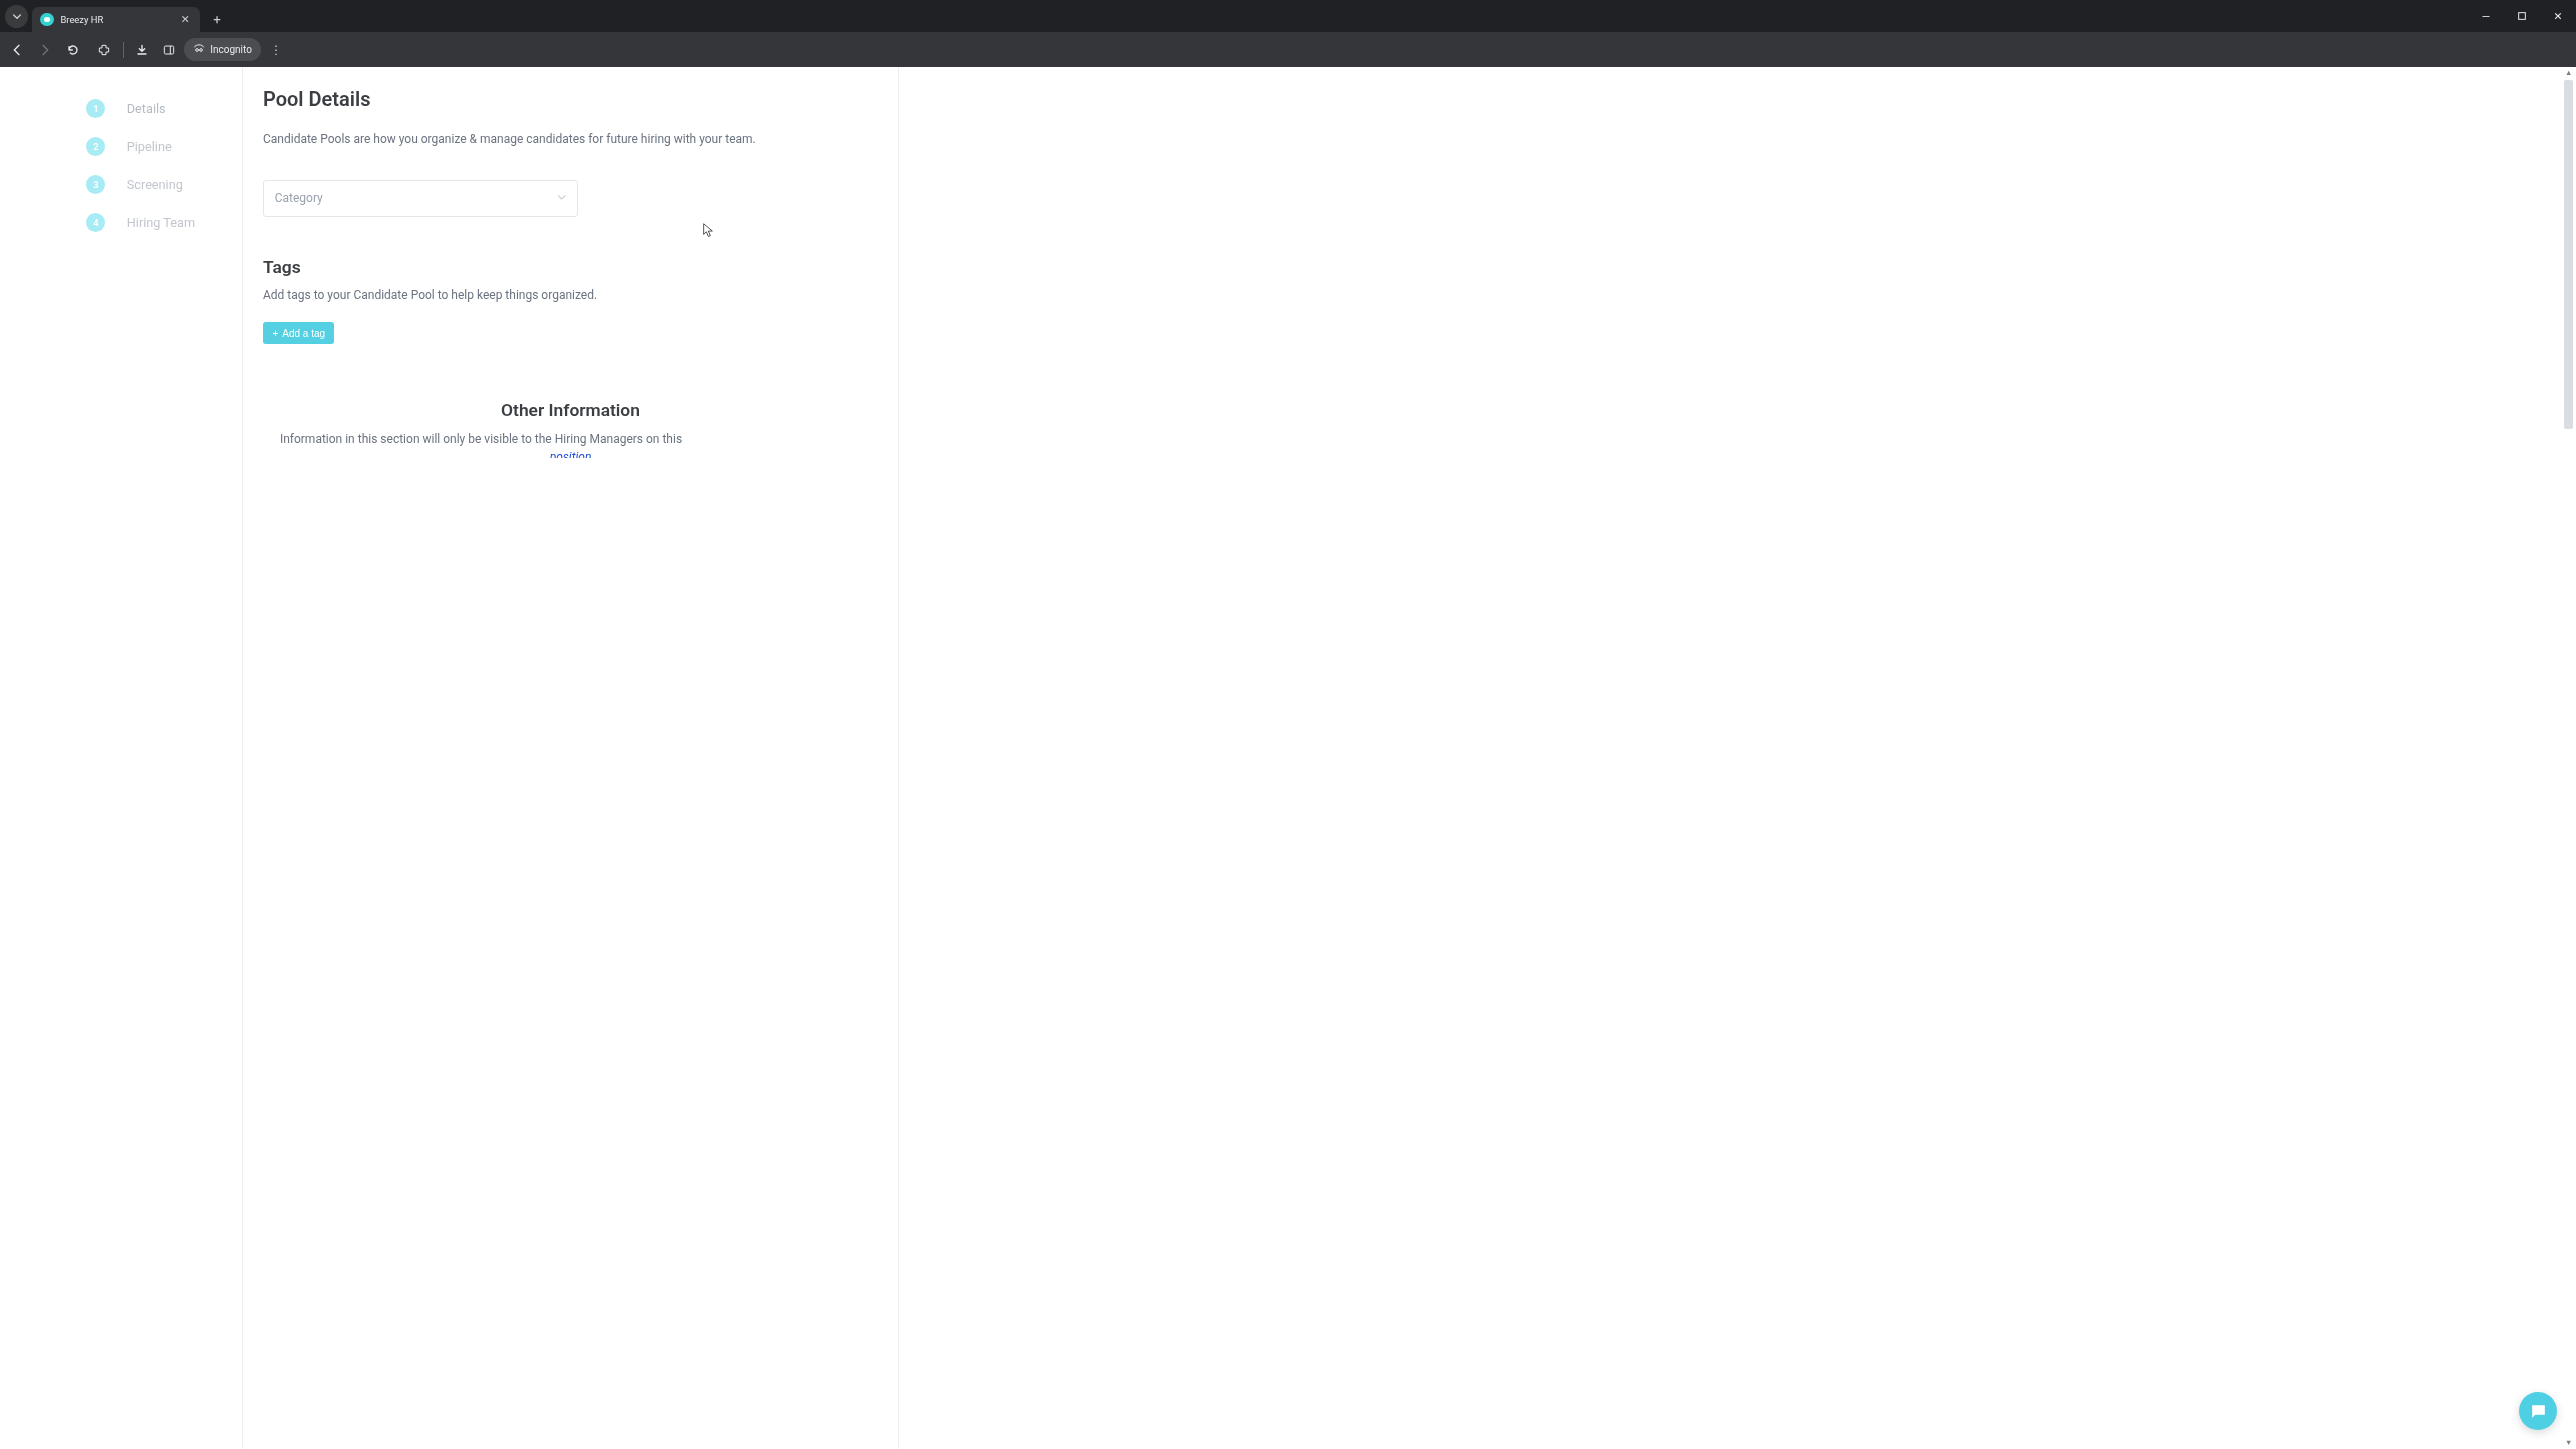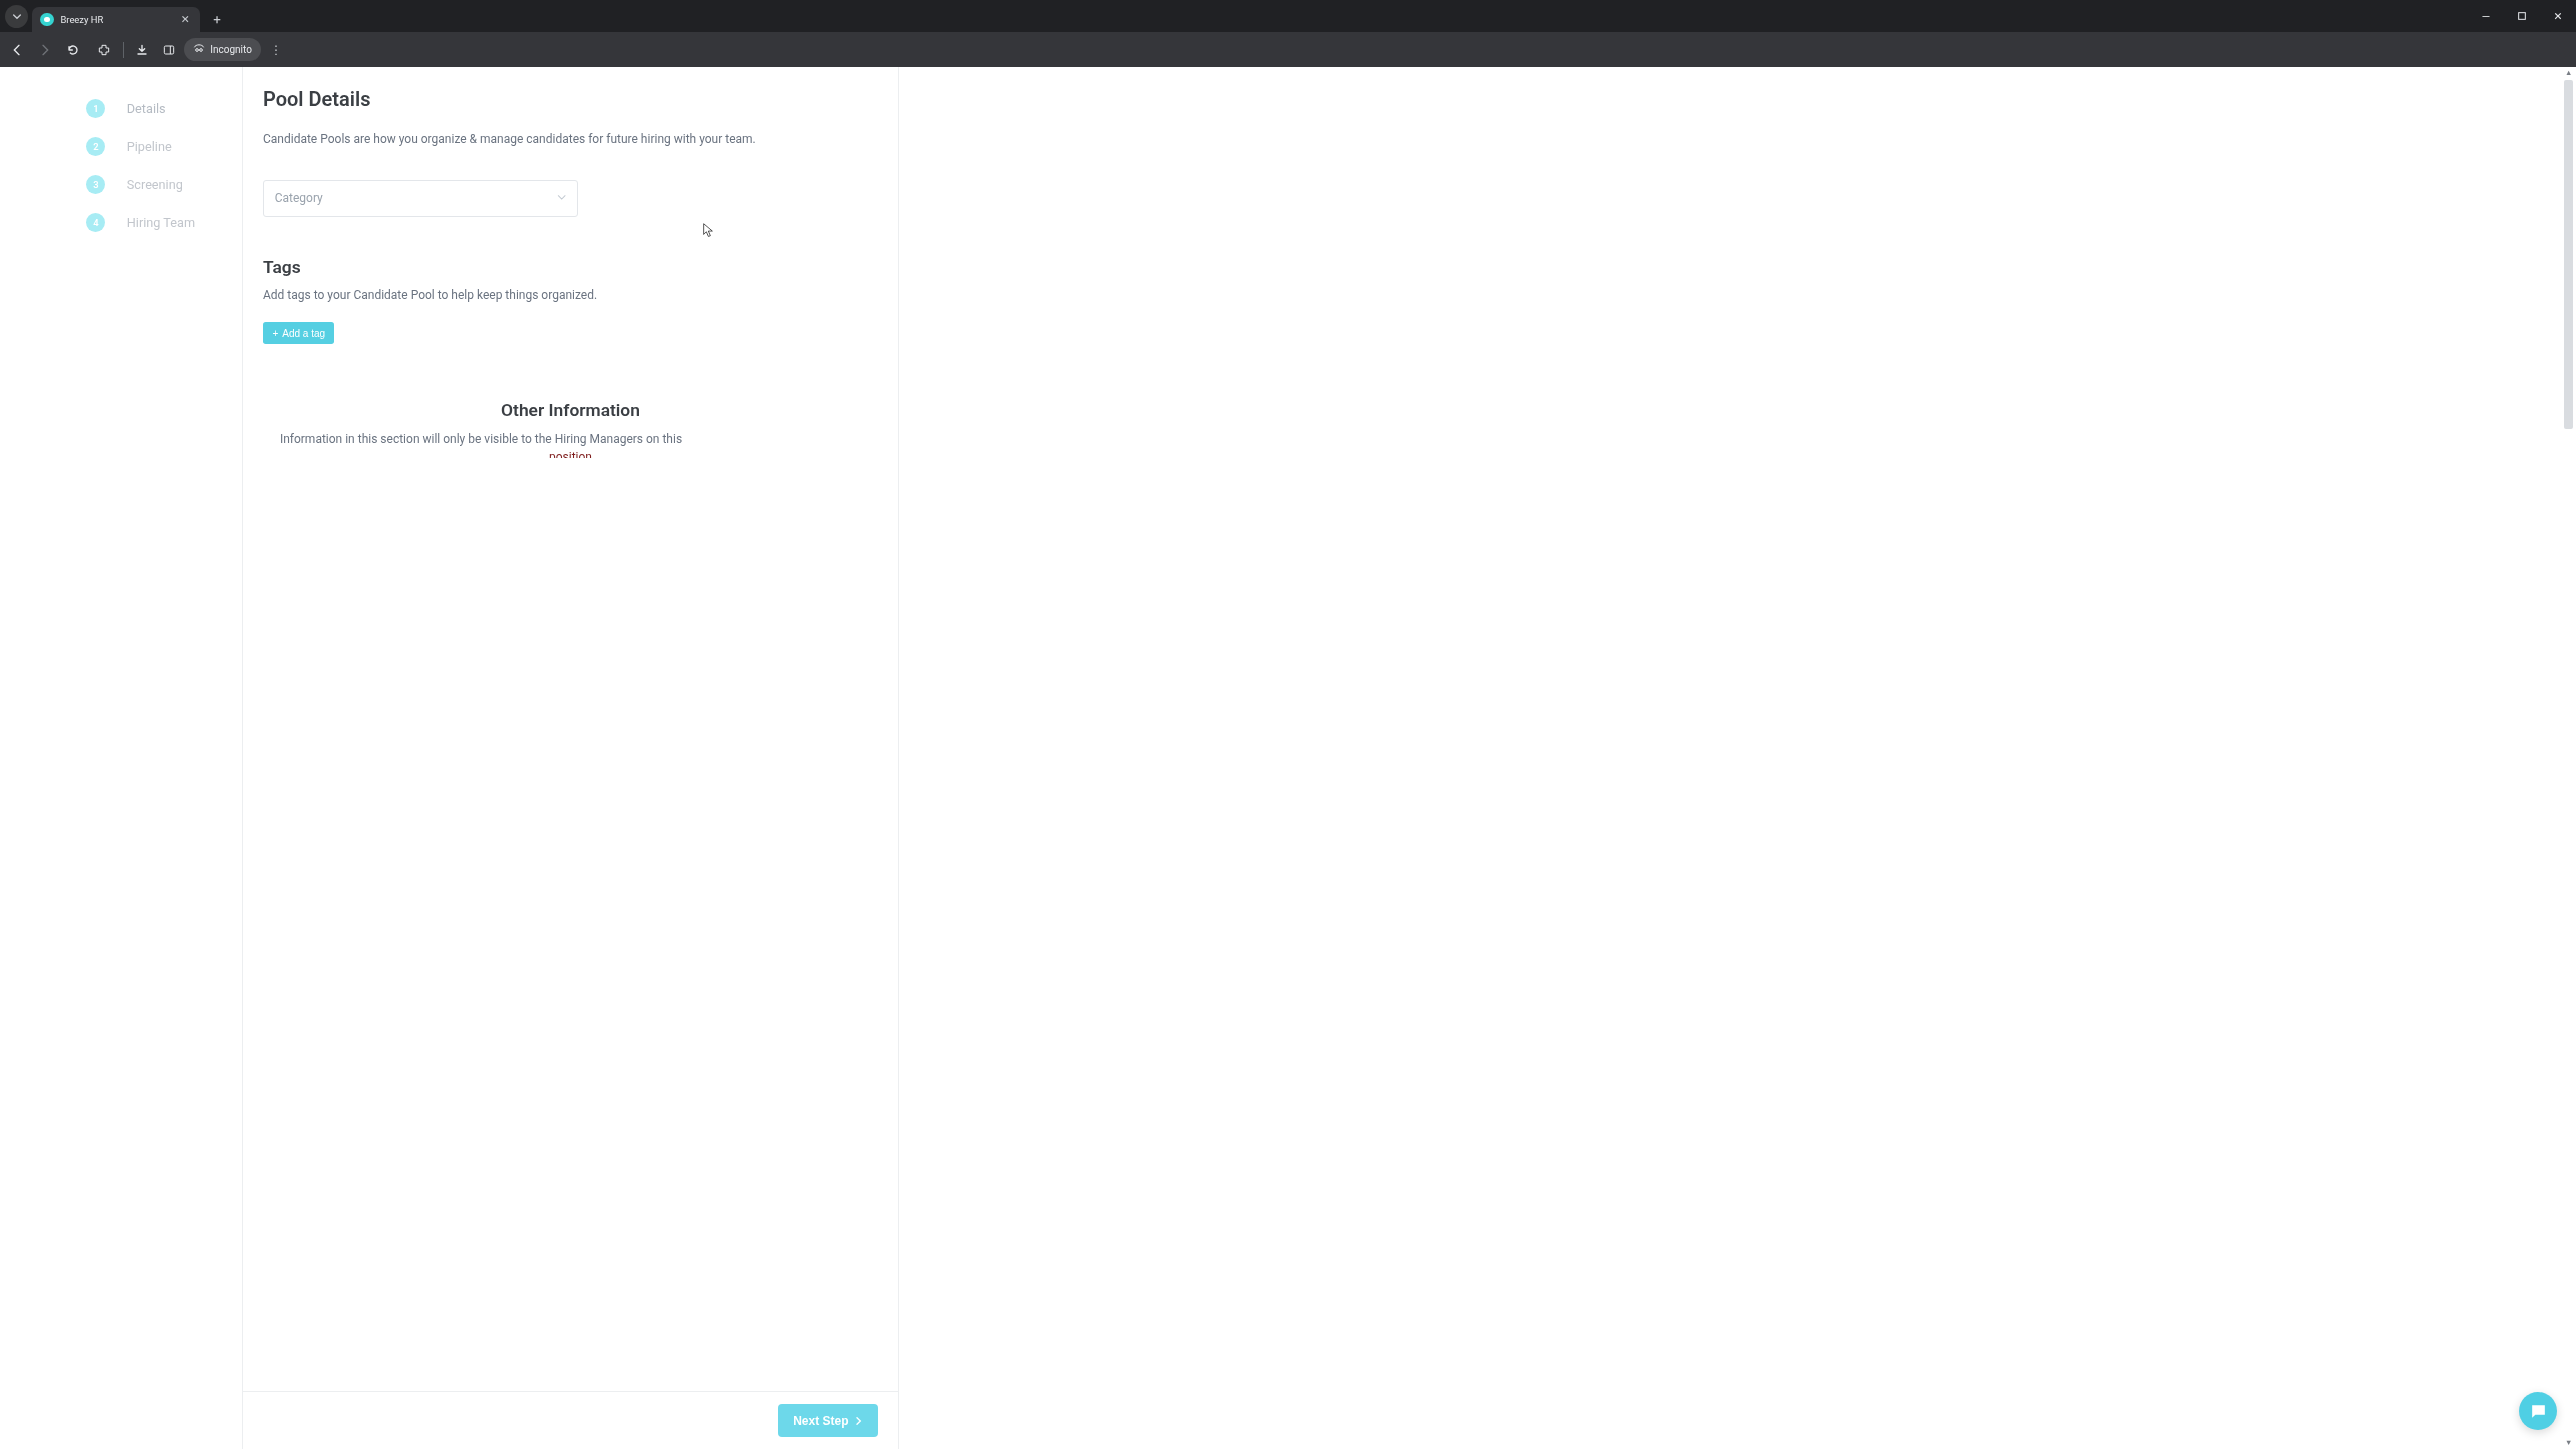--- a/index.html
+++ b/index.html
@@ -200,22 +200,22 @@
 
   .other-info-cut {
     margin-top:56px;
     text-align:center;
   }
   .other-info-cut p.section-desc {
     max-width:436px;
     margin-bottom:0;
   }
   .clipped-line {
-    color:#7f1d1d; font-size:12px; line-height:1.55;
-    height: 9.4px; overflow:hidden;
+    color:#1d4ed8; font-size:12px; line-height:1.55;
+    height: 9.4px; overflow:hidden;font-style:italic;
   }
 
   .footer-bar {
     position:absolute; left:0; right:0; bottom:0;
     height:58px;
     border-top:0.7px solid #eceef0;
     display:flex; align-items:center; justify-content:flex-end;
     padding: 0 20px;
     background:#fff;
   }
@@ -389,30 +389,20 @@
         </button>
 
         <div class="other-info-cut">
           <h2 class="section-title" style="margin-top:0">Other Information</h2>
           <p class="section-desc">Information in this section will only be visible to the Hiring Managers on this</p>
           <div class="clipped-line">position</div>
         </div>
 
       </div>
 
-      <div class="footer-bar">
-        <button class="next-btn">
-          <span>Next Step</span>
-          <span class="chev">
-            <svg width="8" height="8" viewBox="0 0 12 12">
-                <path d="M3 1l5 5-5 5" stroke="#fff" stroke-width="2" fill="none" stroke-linecap="round"></path>
-              </svg>
-          </span>
-        </button>
-      </div>
     </div>
   </div>
 
   <div class="chat-fab">
     <svg viewBox="0 0 24 24">
         <path d="M4 4h16v12H8l-4 4V4z"></path>
       </svg>
   </div>
 
   <div class="right-scroll">

